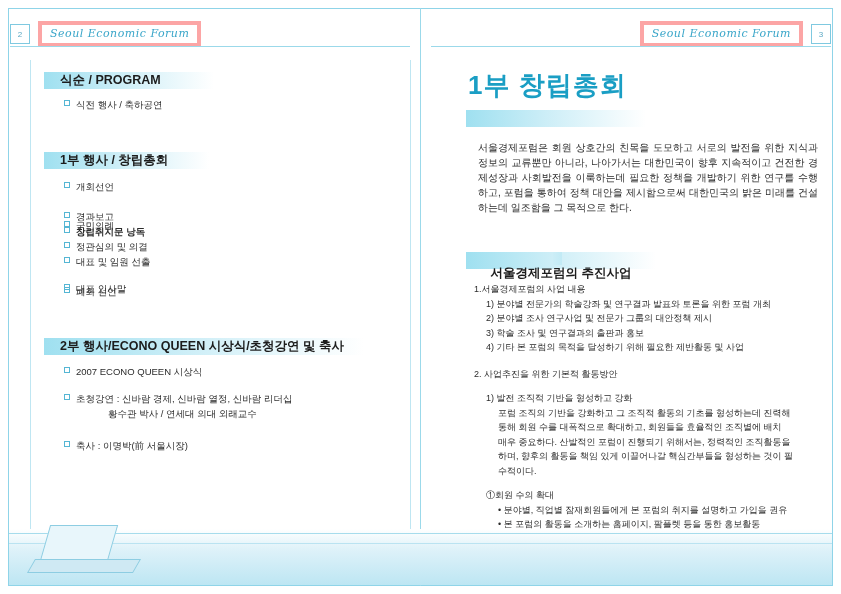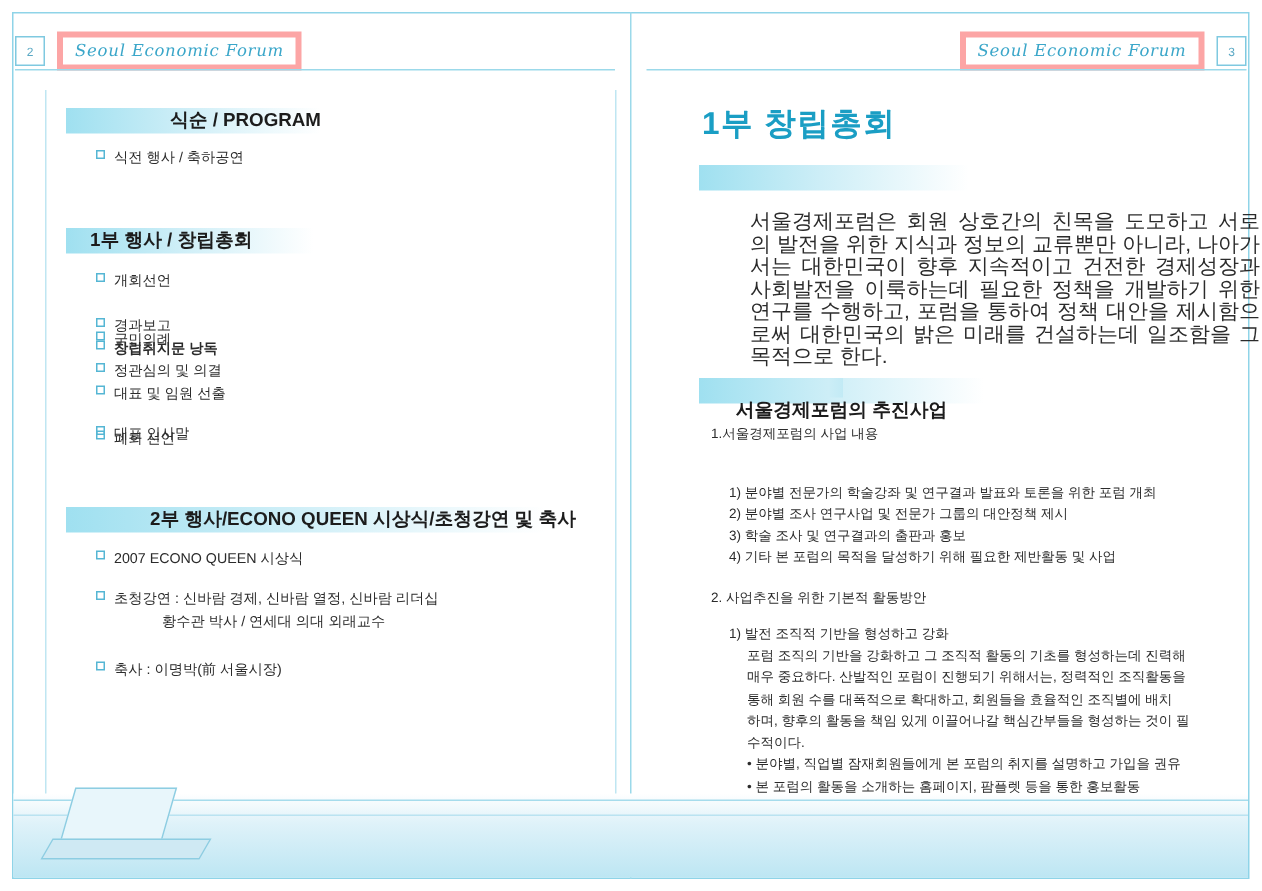--- a/index.html
+++ b/index.html
@@ -135,32 +135,31 @@
   .plain {
     position: absolute;
     font-size: 9.5px;
     color: #2b2b2b;
     white-space: nowrap;
   }
 
   
   .big-title {
     position: absolute;
-    font-size: 21px;
+    font-size: 26px;
     color: #1a9ec4;
     font-weight: bold;
     letter-spacing: 1px;
   }
   .para {
     position: absolute;
-    font-size: 14px;
+    font-size: 10px;
     color: #2b2b2b;
     line-height: 15px;
     text-align: justify;
-    margin-left: 22px;
   }
   .rlist {
     position: absolute;
     font-size: 9px;
     color: #2b2b2b;
     line-height: 14.5px;
     white-space: nowrap;
   }
   .rlist div { white-space: nowrap; }
   .indent1 { padding-left: 12px; }
@@ -225,21 +224,21 @@
 
   <div class="hdr hdr-right">
     <div class="logo-box">Seoul Economic Forum</div>
     <div class="pagenum">3</div>
   </div>
   <div class="hdr-rule hdr-rule-right"></div>
 
   <div class="vline" style="left:30px; top:60px; height:470px;"></div>
   <div class="vline" style="left:410px; top:60px; height:470px;"></div>
 
-  <div class="sec" style="left:44px; top:72px; width:170px;justify-content:space-between;">
+  <div class="sec" style="left:44px; top:72px; width:170px;">
     <div class="band" style="width:170px;"></div>
     <div class="tick"></div>
     <div class="txt">식순 / PROGRAM</div>
   </div>
   <div class="item" style="left:64px; top:99px;">
     <span class="sq"></span><span>식전 행사 / 축하공연</span>
   </div>
 
   <div class="sec" style="left:44px; top:152px; width:165px;">
     <div class="band" style="width:165px;"></div>
@@ -248,21 +247,21 @@
   </div>
   <div class="item" style="left:64px; top:181px;"><span class="sq"></span><span>개회선언</span></div>
   <div class="item" style="left:64px; top:196px;margin-top:24px;"><span class="sq"></span><span>국민의례</span></div>
   <div class="item" style="left:64px; top:211px;"><span class="sq"></span><span>경과보고</span></div>
   <div class="item" style="left:64px; top:226px;font-weight:bold;"><span class="sq"></span><span>창립취지문 낭독</span></div>
   <div class="item" style="left:64px; top:241px;"><span class="sq"></span><span>정관심의 및 의결</span></div>
   <div class="item" style="left:64px; top:256px;"><span class="sq"></span><span>대표 및 임원 선출</span></div>
   <div class="item" style="left:64px; top:271px;margin-top:12px;"><span class="sq"></span><span>대표 인사말</span></div>
   <div class="item" style="left:64px; top:286px;"><span class="sq"></span><span>폐회 선언</span></div>
 
-  <div class="sec" style="left:44px; top:338px; width:320px;padding-left:40px;">
+  <div class="sec" style="left:44px; top:338px; width:320px;">
     <div class="band" style="width:320px;"></div>
     <div class="tick"></div>
     <div class="txt small">2부 행사/ECONO QUEEN 시상식/초청강연 및 축사</div>
   </div>
   <div class="item" style="left:64px; top:366px;"><span class="sq"></span><span>2007 ECONO QUEEN 시상식</span></div>
   <div class="item" style="left:64px; top:393px;"><span class="sq"></span><span>초청강연 : 신바람 경제, 신바람 열정, 신바람 리더십</span></div>
   <div class="plain" style="left:108px; top:408px;">황수관 박사 / 연세대 의대 외래교수</div>
   <div class="item" style="left:64px; top:440px;"><span class="sq"></span><span>축사 : 이명박(前 서울시장)</span></div>
 
   <div class="big-title" style="left:468px; top:68px;">1부 창립총회</div>
@@ -274,31 +273,32 @@
   <div class="para" style="left:478px; top:140px; width:340px;">서울경제포럼은 회원 상호간의 친목을 도모하고 서로의 발전을 위한 지식과 정보의 교류뿐만 아니라, 나아가서는 대한민국이 향후 지속적이고 건전한 경제성장과 사회발전을 이룩하는데 필요한 정책을 개발하기 위한 연구를 수행하고, 포럼을 통하여 정책 대안을 제시함으로써 대한민국의 밝은 미래를 건설하는데 일조함을 그 목적으로 한다.</div>
 
   <div class="sec" style="left:466px; top:252px; width:190px;flex-direction:column;">
     <div class="band" style="width:190px;"></div>
     <div class="tick"></div>
     <div class="txt small">서울경제포럼의 추진사업</div>
   </div>
 
   <div class="rlist" style="left:474px; top:282px; width:350px;">
     <div>1.서울경제포럼의 사업 내용</div>
-    <div class="indent1" style="margin-top:24px;">1) 분야별 전문가의 학술강좌 및 연구결과 발표와 토론을 위한 포럼 개최</div>
+    <div class="indent1" style="margin-top:0;">1) 분야별 전문가의 학술강좌 및 연구결과 발표와 토론을 위한 포럼 개최</div>
     <div class="indent1">2) 분야별 조사 연구사업 및 전문가 그룹의 대안정책 제시</div>
     <div class="indent1">3) 학술 조사 및 연구결과의 출판과 홍보</div>
     <div class="indent1">4) 기타 본 포럼의 목적을 달성하기 위해 필요한 제반활동 및 사업</div>
     <div style="margin-top:12px;">2. 사업추진을 위한 기본적 활동방안</div>
     <div class="indent1" style="margin-top:10px;">1) 발전 조직적 기반을 형성하고 강화</div>
     <div class="indent2">포럼 조직의 기반을 강화하고 그 조직적 활동의 기초를 형성하는데 진력해</div>
+    <div class="indent2">통해 회원 수를 대폭적으로 확대하고, 회원들을 효율적인 조직별에 배치</div>
     <div class="indent2">매우 중요하다. 산발적인 포럼이 진행되기 위해서는, 정력적인 조직활동을</div>
-    <div class="indent2">통해 회원 수를 대폭적으로 확대하고, 회원들을 효율적인 조직별에 배치</div>
     <div class="indent2">하며, 향후의 활동을 책임 있게 이끌어나갈 핵심간부들을 형성하는 것이 필</div>
     <div class="indent2">수적이다.</div>
+    <div class="indent1" style="margin-top:10px;">①회원 수의 확대</div>
     <div class="indent2">• 분야별, 직업별 잠재회원들에게 본 포럼의 취지를 설명하고 가입을 권유</div>
     <div class="indent2">• 본 포럼의 활동을 소개하는 홈페이지, 팜플렛 등을 통한 홍보활동</div>
     <div class="indent2">• 전문분야별 분과위원회 결성 하여 조직적이고 체계적인 포럼활동 전개</div>
   </div>
 
   <div class="bottom-wave">
     <div class="wave-line" style="top:4px;"></div>
     <div class="wave-line" style="top:14px; opacity:.7;"></div>
     <div class="laptop">
       <div class="lap-screen"></div>

